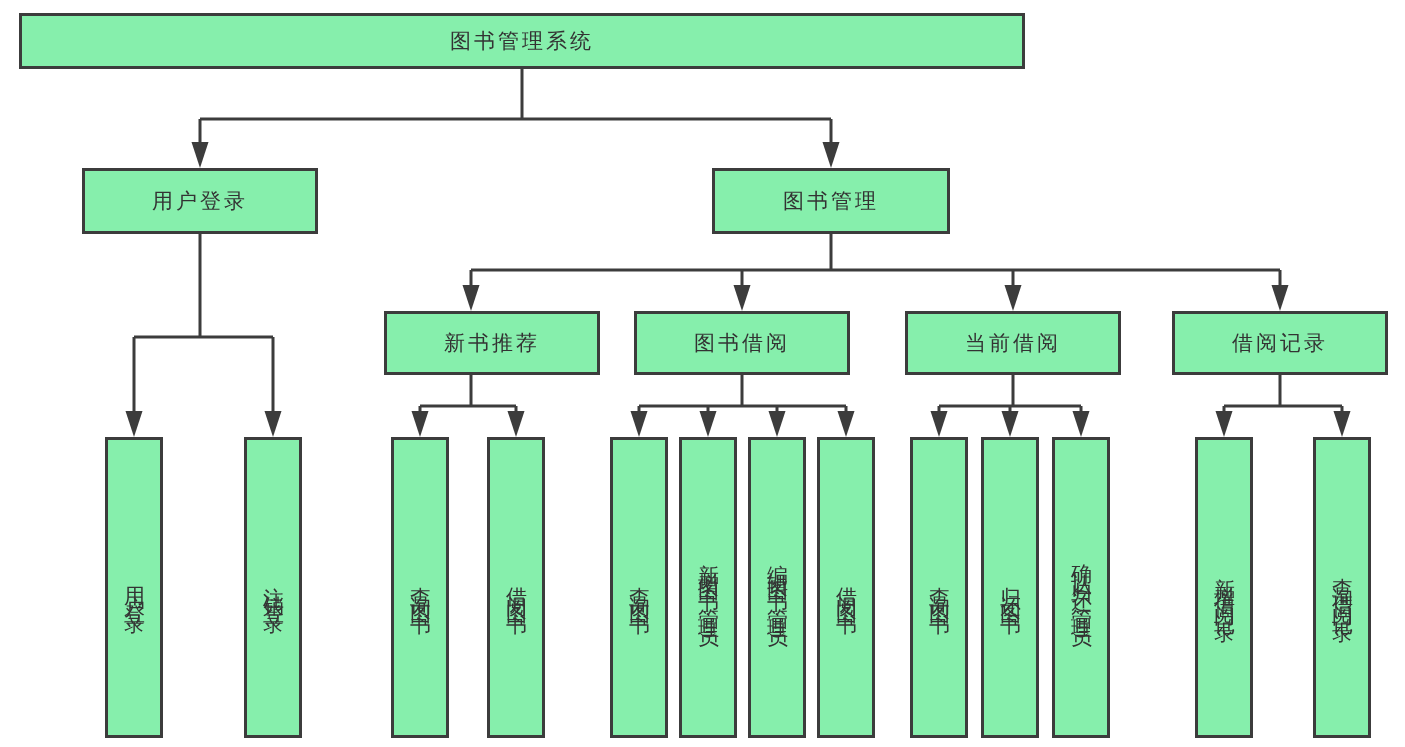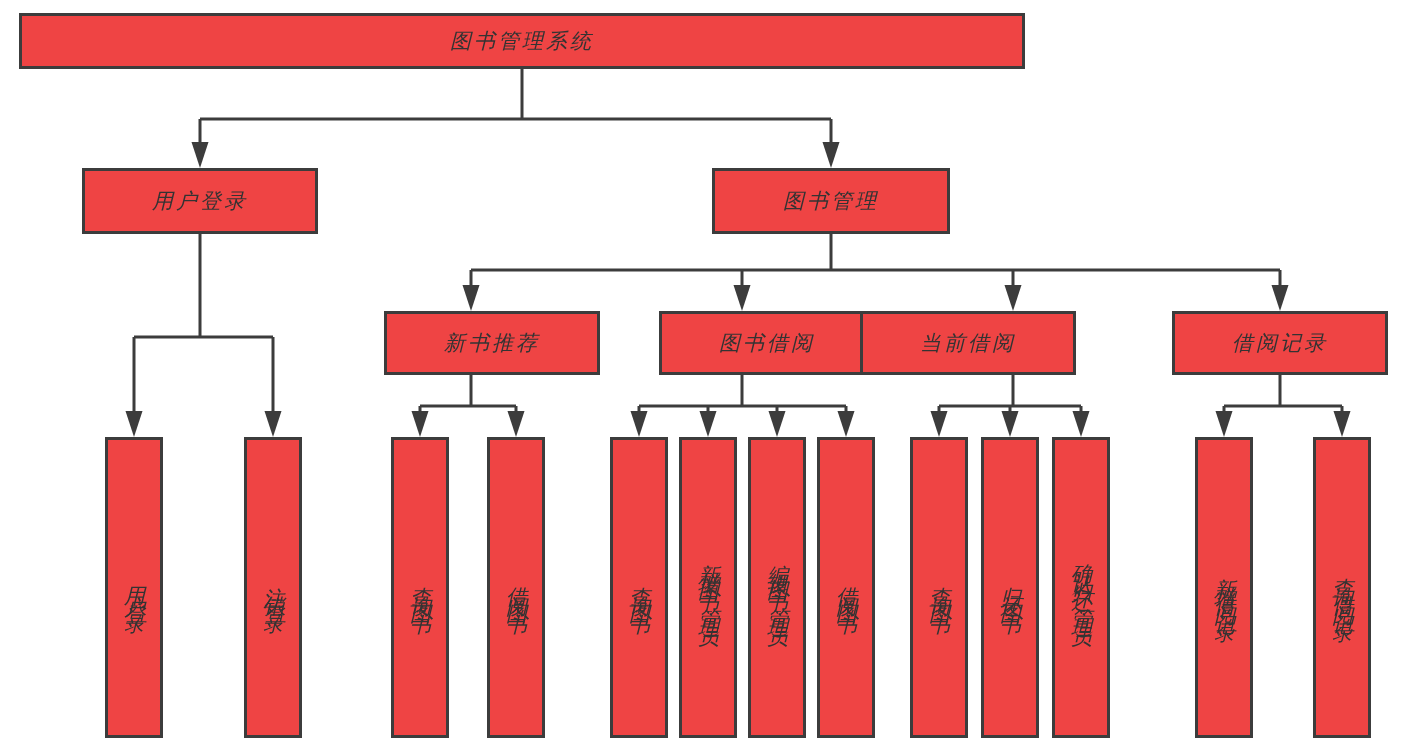--- a/index.html
+++ b/index.html
@@ -5,38 +5,38 @@
   html,body { margin:0; padding:0; background:#ffffff; }
   .stage {
     position:relative; width:1405px; height:747px;
     background:#ffffff; overflow:hidden;
     font-family:"DejaVu Sans","Liberation Sans",sans-serif;
     color:#333333;
   }
   .wires { position:absolute; left:0; top:0; width:1405px; height:747px; }
   .box {
     position:absolute; box-sizing:border-box;
-    border:3px solid #3c3c3c; background:#ef4444;
+    border:3px solid #3c3c3c; background:#86efac;
     display:flex; align-items:center; justify-content:center;
     font-size:21px; letter-spacing:3px; line-height:1;
-    white-space:nowrap; text-align:center;font-style:italic;
+    white-space:nowrap; text-align:center;
   }
   .leaf {
     writing-mode:vertical-rl; text-orientation:mixed;
     letter-spacing:9px; font-size:21px; white-space:normal;
   }
   
   .n-root   { left:19px;  top:13px;  width:1006px; height:56px; }
   
   .n-login  { left:82px;  top:168px; width:236px; height:66px; }
   .n-mgmt   { left:712px; top:168px; width:238px; height:66px; }
   
   .n-newbook { left:384px;  top:311px; width:216px; height:64px; }
-  .n-borrow  { left:634px;  top:311px; width:216px; height:64px;margin-left:25px; }
-  .n-current { left:860px;  top:311px; width:216px; height:64px; }
+  .n-borrow  { left:634px;  top:311px; width:216px; height:64px; }
+  .n-current { left:905px;  top:311px; width:216px; height:64px; }
   .n-record  { left:1172px; top:311px; width:216px; height:64px; }
   
   .lf { top:437px; width:58px; height:301px; }
   .lf-a1 { left:105px; }  .lf-a2 { left:244px; }
   .lf-b1 { left:391px; }  .lf-b2 { left:487px; }
   .lf-c1 { left:610px; }  .lf-c2 { left:679px; }  .lf-c3 { left:748px; }  .lf-c4 { left:817px; }
   .lf-d1 { left:910px; }  .lf-d2 { left:981px; }  .lf-d3 { left:1052px; }
   .lf-e1 { left:1195px; } .lf-e2 { left:1313px; }
   .watermark {
     position:absolute; right:11px; bottom:8px;

